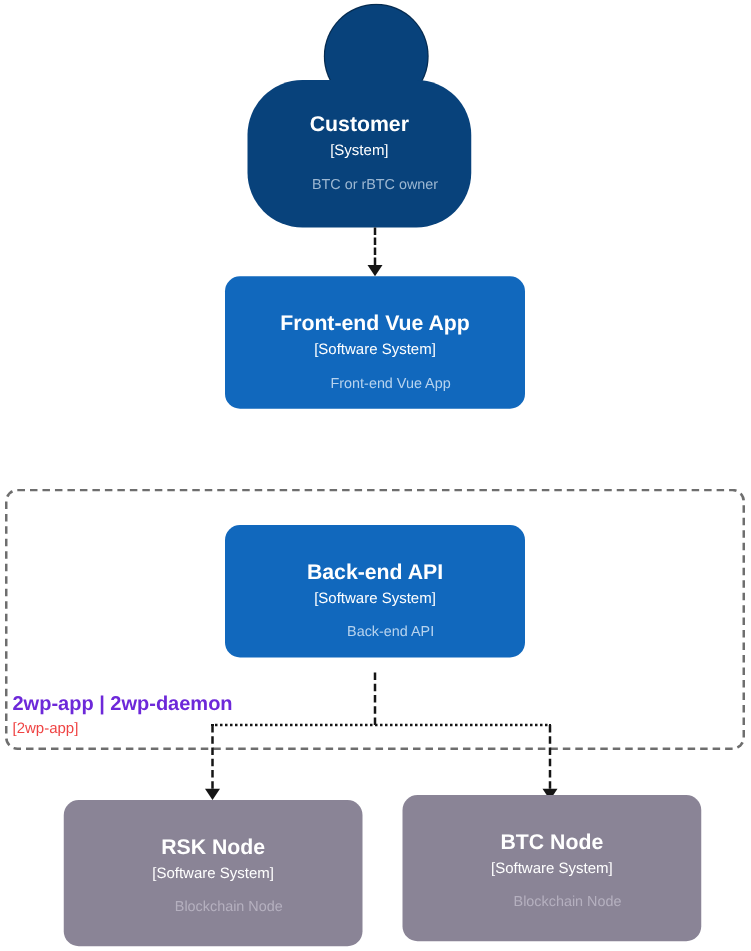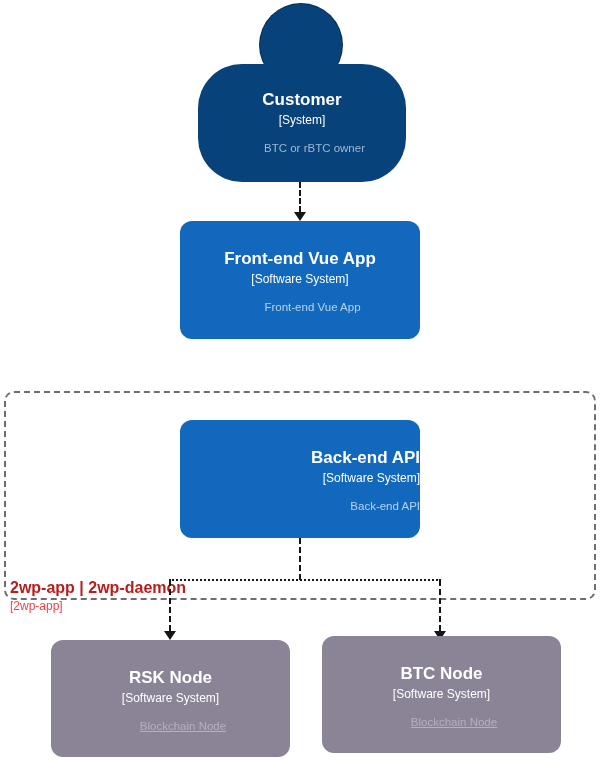--- a/index.html
+++ b/index.html
@@ -21,61 +21,61 @@
   
   .person-head {
     position: absolute; left: 259px; top: 3px;
     width: 84px; height: 84px; border-radius: 50%;
     background: var(--person-fill, #08427b);
     border: 1px solid rgba(0,0,0,0.35);
     box-sizing: border-box;
   }
   .person-body {
     position: absolute; left: 198px; top: 64px;
-    width: 208px; height: 118px; border-radius: 44px;
+    width: 179px; height: 118px; border-radius: 44px;
     background: var(--person-fill, #08427b);
     box-sizing: border-box;
     display: flex; flex-direction: column; align-items: center;
     padding-top: 26px;
   }
   .person-body .node-desc { color: #9db8d2; }
 
   
   .sys-box {
     position: absolute;
-    width: 240px; height: 118px; border-radius: 12px;
+    width: 240px; height: 106px; border-radius: 12px;
     background: var(--system-fill, #1168bd);
     box-sizing: border-box;
     display: flex; flex-direction: column; align-items: center;
     padding-top: 28px;
   }
   .sys-box .node-desc { color: #b7d3ee; }
 
   .gray-box {
     position: absolute;
     width: 239px; height: 117px; border-radius: 12px;
     background: var(--external-fill, #8a8496);
     box-sizing: border-box;
     display: flex; flex-direction: column; align-items: center;
     padding-top: 28px;
   }
-  .gray-box .node-desc { color: #b5b0bf; text-decoration: underline; }
+  .gray-box .node-desc { color: #b5b0bf; }
 
   
   .boundary {
     position: absolute; left: 4px; top: 391px;
     width: 592px; height: 209px;
     border: 2px dashed var(--boundary-border, #6e6e6e);
     border-radius: 10px;
     box-sizing: border-box;
   }
   .boundary-label {
     position: absolute; left: 10px; top: 554px;
   }
-  .boundary-title { font-size: 16px; font-weight: bold; color: #b91c1c; line-height: 1.25; margin-top: 24px; }
+  .boundary-title { font-size: 16px; font-weight: bold; color: #6d28d9; line-height: 1.25; }
   .boundary-subtitle { font-size: 12px; color: #ef4444; line-height: 1.2; margin-top: 1px; }
 
   
   .vline {
     position: absolute; width: 0;
     border-left: 2px dashed var(--connector, #151515);
   }
   .hline {
     position: absolute; height: 0;
     border-top: 2px dotted var(--connector, #151515);
@@ -107,21 +107,21 @@
     <div class="node-type txt-center">[Software System]</div>
     <div class="node-desc txt-center">Front-end Vue App</div>
   </div>
 
   <div class="boundary"></div>
   <div class="boundary-label">
     <div class="boundary-title">2wp-app | 2wp-daemon</div>
     <div class="boundary-subtitle">[2wp-app]</div>
   </div>
 
-  <div class="sys-box" style="left:180px; top:420px;align-items:flex-end;">
+  <div class="sys-box" style="left:180px; top:420px;">
     <div class="node-title txt-center">Back-end API</div>
     <div class="node-type txt-center">[Software System]</div>
     <div class="node-desc txt-center">Back-end API</div>
   </div>
 
   <div class="vline" style="left:299px; top:538px; height:42px;"></div>
   <div class="hline" style="left:169px; top:579px; width:272px;"></div>
   <div class="vline" style="left:169px; top:580px; height:51px;"></div>
   <div class="arrowhead-down" style="left:164px; top:631px;"></div>
   <div class="vline" style="left:439px; top:580px; height:51px;"></div>

